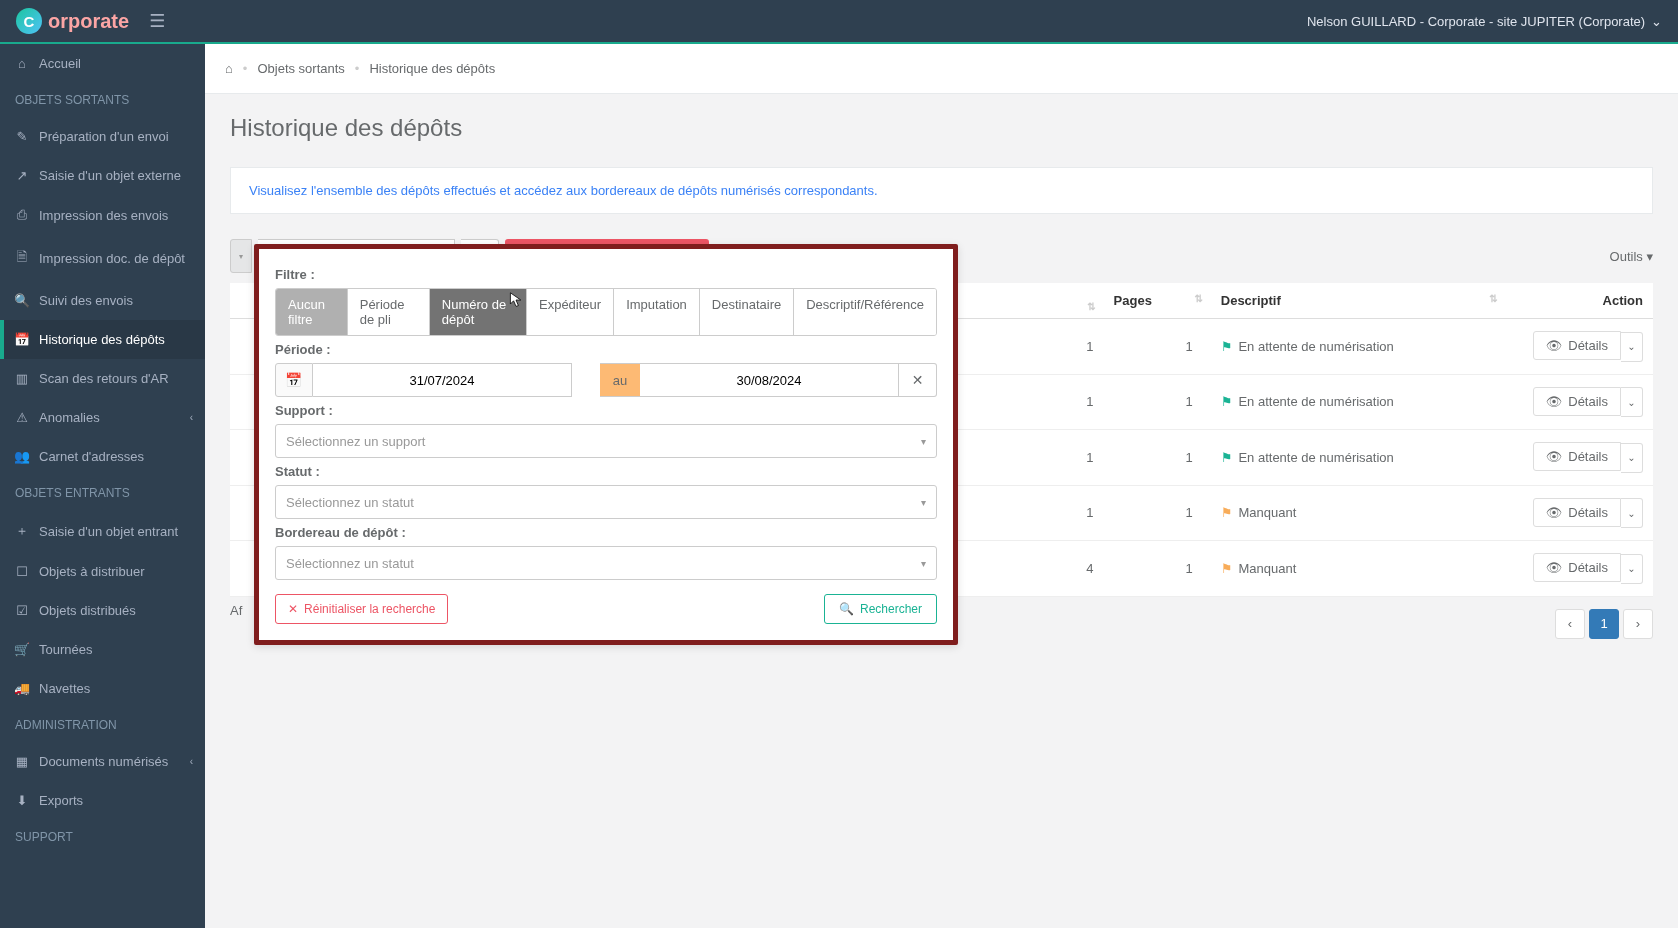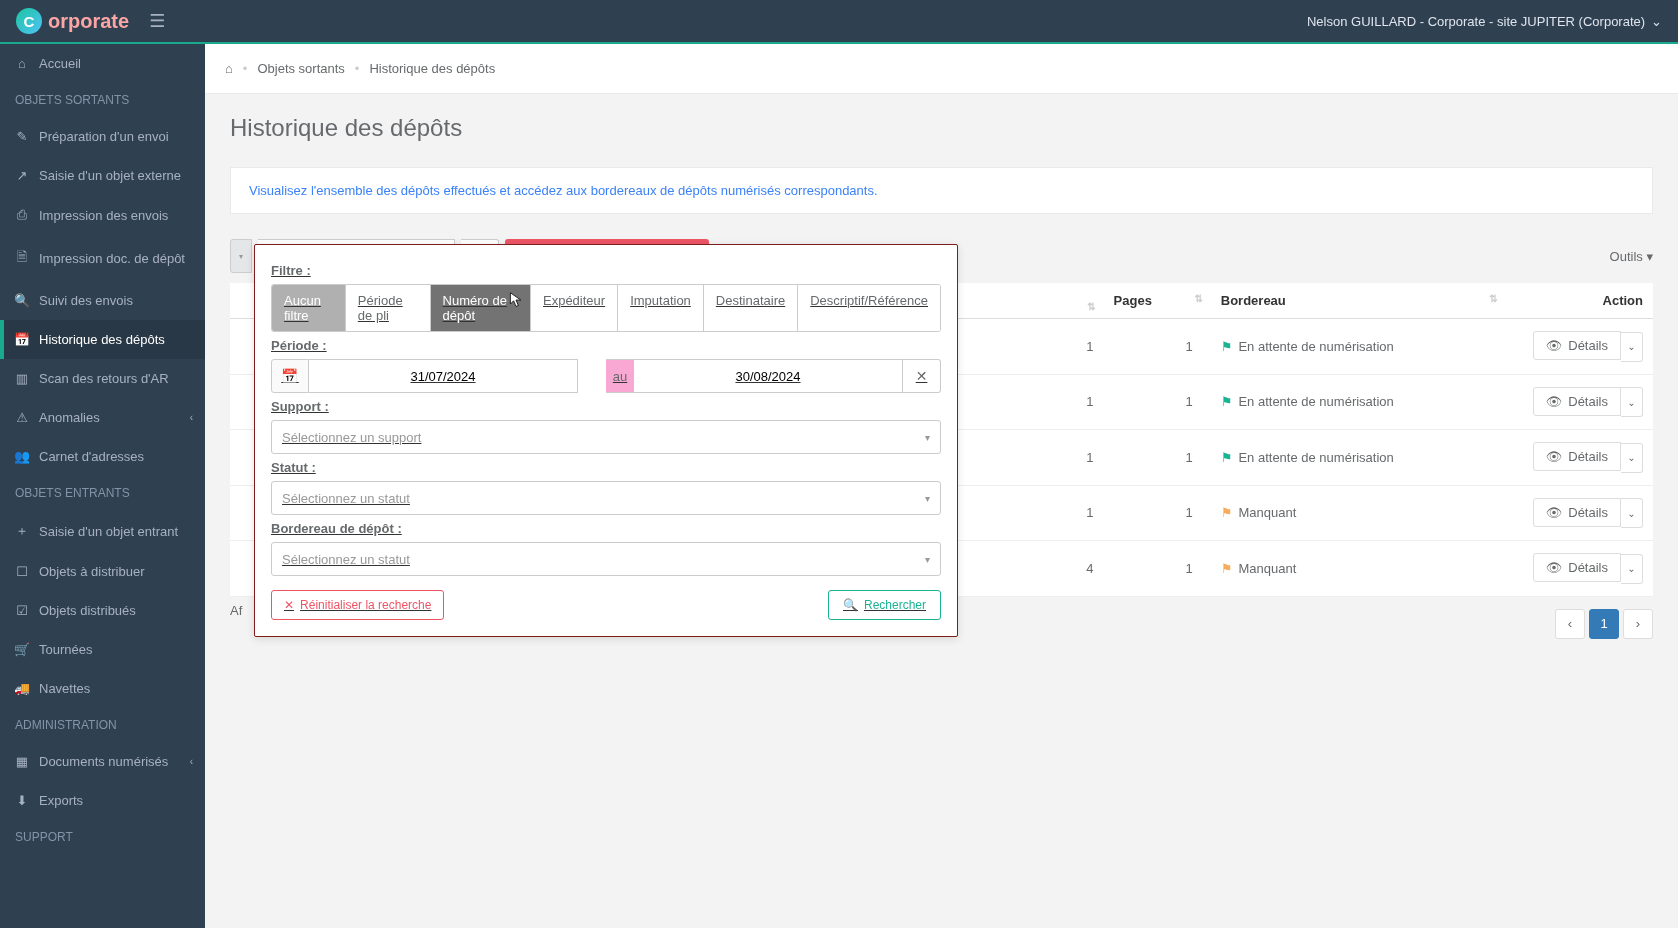--- a/index.html
+++ b/index.html
@@ -25,31 +25,31 @@
 .info-box { margin: 25px; padding: 15px 18px; background: #fff; border: 1px solid #e7eaec; color: #3b82f6; font-size: 13px; }
 .content { margin: 0 25px 25px; }
 .search-row { display: flex; align-items: stretch; gap: 6px; height: 34px; }
 .search-drop { width: 22px; background: #e5e6e7; border: 1px solid #ccc; display: flex; align-items: center; justify-content: center; color: #999; cursor: pointer; font-size: 8px; border-radius: 3px 0 0 3px; }
 .search-input { flex: 0 0 158px; border: 1px solid #ccc; border-left: none; padding: 6px 10px; font-size: 13px; outline: none; }
 .search-btn { width: 38px; border: 1px solid #ccc; border-left: none; background: #fff; display: flex; align-items: center; justify-content: center; color: #676a6c; cursor: pointer; border-radius: 0 3px 3px 0; }
 .period-badge { background: #ed5565; color: #fff; padding: 0 10px; display: flex; align-items: center; font-size: 13px; border-radius: 3px; gap: 6px; }
 .period-badge .val { background: rgba(255,255,255,0.2); padding: 2px 6px; border-radius: 2px; }
 .tools { margin-left: auto; color: #676a6c; font-size: 13px; cursor: pointer; padding: 6px 0; }
 .table-toolbar { display: flex; align-items: center; margin-bottom: 10px; position: relative; }
-.dropdown-panel { position: absolute; top: 244px; left: 254px; width: 704px; background: #fff; border: 1px solid #7f1d1d; box-shadow: 0 2px 8px rgba(0,0,0,0.12); padding: 12px 16px 16px; z-index: 100; border-radius: 2px; text-decoration: underline; }
+.dropdown-panel { position: absolute; top: 244px; left: 254px; width: 704px; background: #fff; border: 5px solid #7f1d1d; box-shadow: 0 2px 8px rgba(0,0,0,0.12); padding: 12px 16px 16px; z-index: 100; border-radius: 2px; }
 .dropdown-panel .label { font-size: 13px; color: #676a6c; margin: 6px 0; font-weight: 600; }
 .filter-tabs { display: flex; border: 1px solid #ccc; border-radius: 3px; overflow: hidden; }
 .filter-tab { padding: 8px 12px; font-size: 13px; color: #676a6c; cursor: pointer; border-right: 1px solid #ccc; background: #fff; }
 .filter-tab:last-child { border-right: none; }
 .filter-tab.active { background: #b0b0b0; color: #fff; }
 .filter-tab.hover { background: #737373; color: #fff; }
 .date-row { display: flex; align-items: stretch; height: 34px; }
 .date-cal { width: 38px; border: 1px solid #ccc; display: flex; align-items: center; justify-content: center; background: #fafafa; color: #999; border-radius: 3px 0 0 3px; }
 .date-input { flex: 1; border: 1px solid #ccc; border-left: none; text-align: center; font-size: 13px; outline: none; }
-.date-sep { width: 28px; border-top: 1px solid #ccc; border-bottom: 1px solid #ccc; background: #f9a8d4; display: flex; align-items: center; justify-content: center; font-size: 13px; color: #676a6c; margin-left: 28px; }
+.date-sep { width: 40px; border-top: 1px solid #ccc; border-bottom: 1px solid #ccc; background: #fdba74; display: flex; align-items: center; justify-content: center; font-size: 13px; color: #676a6c; margin-left: 28px; }
 .date-clear { width: 38px; border: 1px solid #ccc; border-left: none; background: #fff; display: flex; align-items: center; justify-content: center; color: #676a6c; cursor: pointer; border-radius: 0 3px 3px 0; }
 .select-box { height: 34px; border: 1px solid #ccc; border-radius: 3px; display: flex; align-items: center; padding: 0 10px; color: #999; font-size: 13px; cursor: pointer; position: relative; }
 .select-box::after { content: "▾"; position: absolute; right: 10px; color: #999; font-size: 10px; }
 .panel-actions { display: flex; justify-content: space-between; margin-top: 14px; }
 .btn-reset { border: 1px solid #ed5565; color: #ed5565; background: #fff; padding: 7px 12px; font-size: 12px; cursor: pointer; border-radius: 3px; display: flex; align-items: center; gap: 6px; }
 .btn-search { border: 1px solid #1ab394; color: #1ab394; background: #fff; padding: 7px 14px; font-size: 12px; cursor: pointer; border-radius: 3px; display: flex; align-items: center; gap: 6px; }
 table { width: 100%; border-collapse: collapse; background: #fff; }
 th { text-align: left; padding: 10px; font-size: 13px; font-weight: 700; color: #333; border-bottom: 1px solid #ddd; position: relative; }
 th.right { text-align: right; }
 th .sort { position: absolute; right: 8px; color: #ccc; font-size: 10px; }
@@ -189,21 +189,21 @@
         </div>
 
         <table>
           <thead>
             <tr>
               <th style="width:58%"></th>
               <th class="right" style="width:36px">
                   <span class="sort">⇅</span>
                 </th>
               <th style="width:80px"><span>Pages</span><span class="sort">⇅</span></th>
-              <th style="width:220px"><span>Bordereau</span><span class="sort">⇅</span></th>
+              <th style="width:220px"><span>Descriptif</span><span class="sort">⇅</span></th>
               <th class="right" style="width:110px"><span>Action</span></th>
             </tr>
           </thead>
           <tbody id="table-body">
               <tr>
     <td></td>
     <td class="right">1</td>
     <td class="right" style="text-align:right;padding-right:18px">1</td>
     <td><span class="flag-green">⚑</span>En attente de numérisation</td>
     <td class="right">

